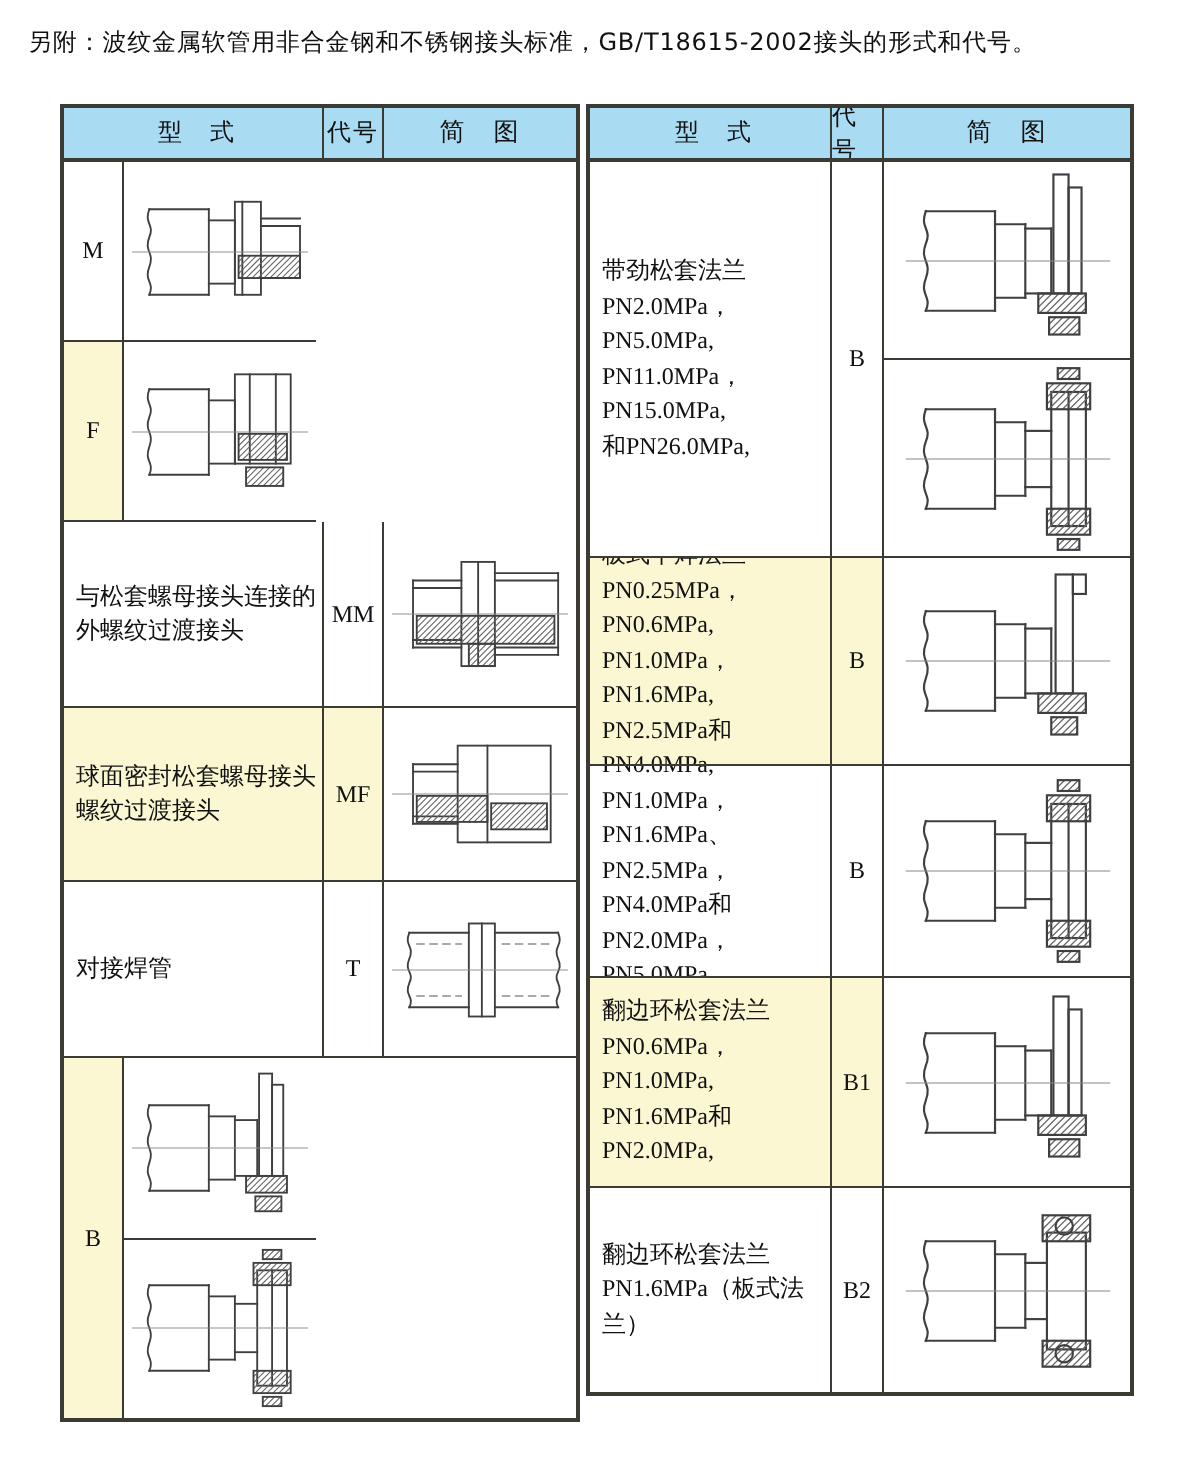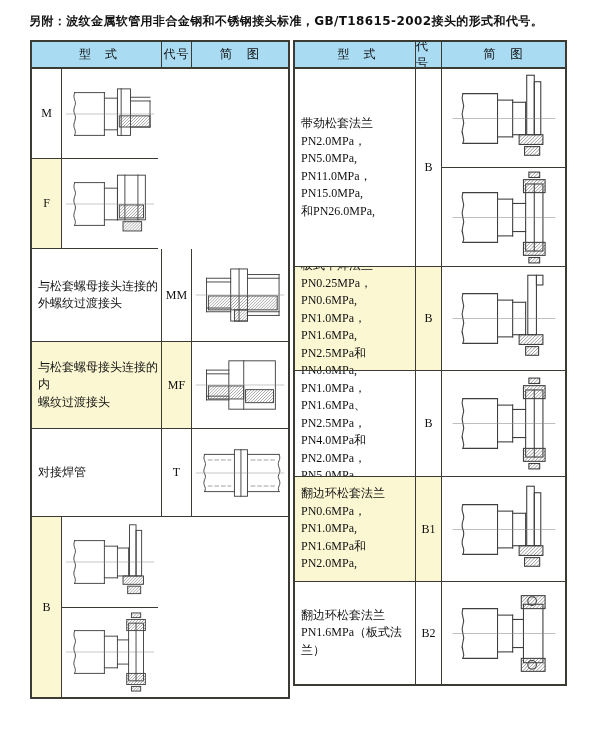--- a/index.html
+++ b/index.html
@@ -1,22 +1,22 @@
 <!DOCTYPE html>
 <html style="--hdr: #a9dcf3; --hl: #fbf7d2; --ln: #3b3b33;"><head>
 <meta charset="utf-8">
 <style>
   :root{ --ln:#3b3b33; --hdr:#a9dcf3; --hl:#fbf7d2; }
   *{box-sizing:border-box;margin:0;padding:0}
   html,body{width:600px;height:740px}
   body{position:relative;background:#ffffff;font-family:"Liberation Serif","DejaVu Serif",serif;color:#111}
-  .title{position:absolute;left:29px;top:13px;width:560px;
+  .title{position:absolute;left:14px;top:13px;width:560px;
          font-family:"DejaVu Sans","Liberation Sans",sans-serif;
-         font-size:12px;font-weight:700;letter-spacing:.4px;white-space:nowrap}
-  .tbl{position:absolute;top:40px;border:2px solid var(--ln);background:#fff}
+         font-size:12px;font-weight:400;letter-spacing:.4px;white-space:nowrap}
+  .tbl{position:absolute;top:52px;border:2px solid var(--ln);background:#fff}
   .row{display:flex}
   .cell{border-right:1px solid var(--ln);border-bottom:1px solid var(--ln);overflow:hidden;background:#fff}
   .cell:last-child{border-right:none}
   .row:last-child .cell{border-bottom:none}
   .hrow .cell{border-bottom:2px solid var(--ln)}
   .hcell{background:var(--hdr) !important;display:flex;align-items:center;justify-content:center;
          font-size:12.5px;letter-spacing:1px;padding:0}
   .c-type{display:flex;align-items:center;padding:3px 2px 3px 6px;font-size:12px;line-height:17.5px;white-space:pre-line}
   .c-code{display:flex;align-items:center;justify-content:center;font-size:12px}
   .c-dia{display:flex;flex-direction:column;position:relative;padding:0}
@@ -218,21 +218,21 @@
                 <line x1="57.6" y1="71" x2="69.6" y2="59"></line>
               </g>
               <rect x="44" y="59" width="14" height="12"></rect>
               <line x1="3" y1="43" x2="97" y2="43" stroke="#888" stroke-width="0.5"></line>
             </g>
           </svg>
         </div>
     </div>
   </div>
   <div class="row" style="height:87px">
-    <div class="cell c-type hl">与松套螺母接头连接的内
+    <div class="cell c-type hl">球面密封松套螺母接头
 螺纹过渡接头</div>
     <div class="cell c-code hl">MF</div>
     <div class="cell c-dia">
       <div class="dia">
           <svg viewBox="0 0 100 86" xmlns="http://www.w3.org/2000/svg">
             <g stroke="#3f3f3f" stroke-width="1" fill="none" stroke-linecap="square">
               <line x1="14" y1="27" x2="38" y2="27"></line>
               <line x1="14" y1="59" x2="38" y2="59"></line>
               <line x1="14" y1="27" x2="14" y2="59"></line>
               <line x1="14" y1="31" x2="38" y2="31"></line>

